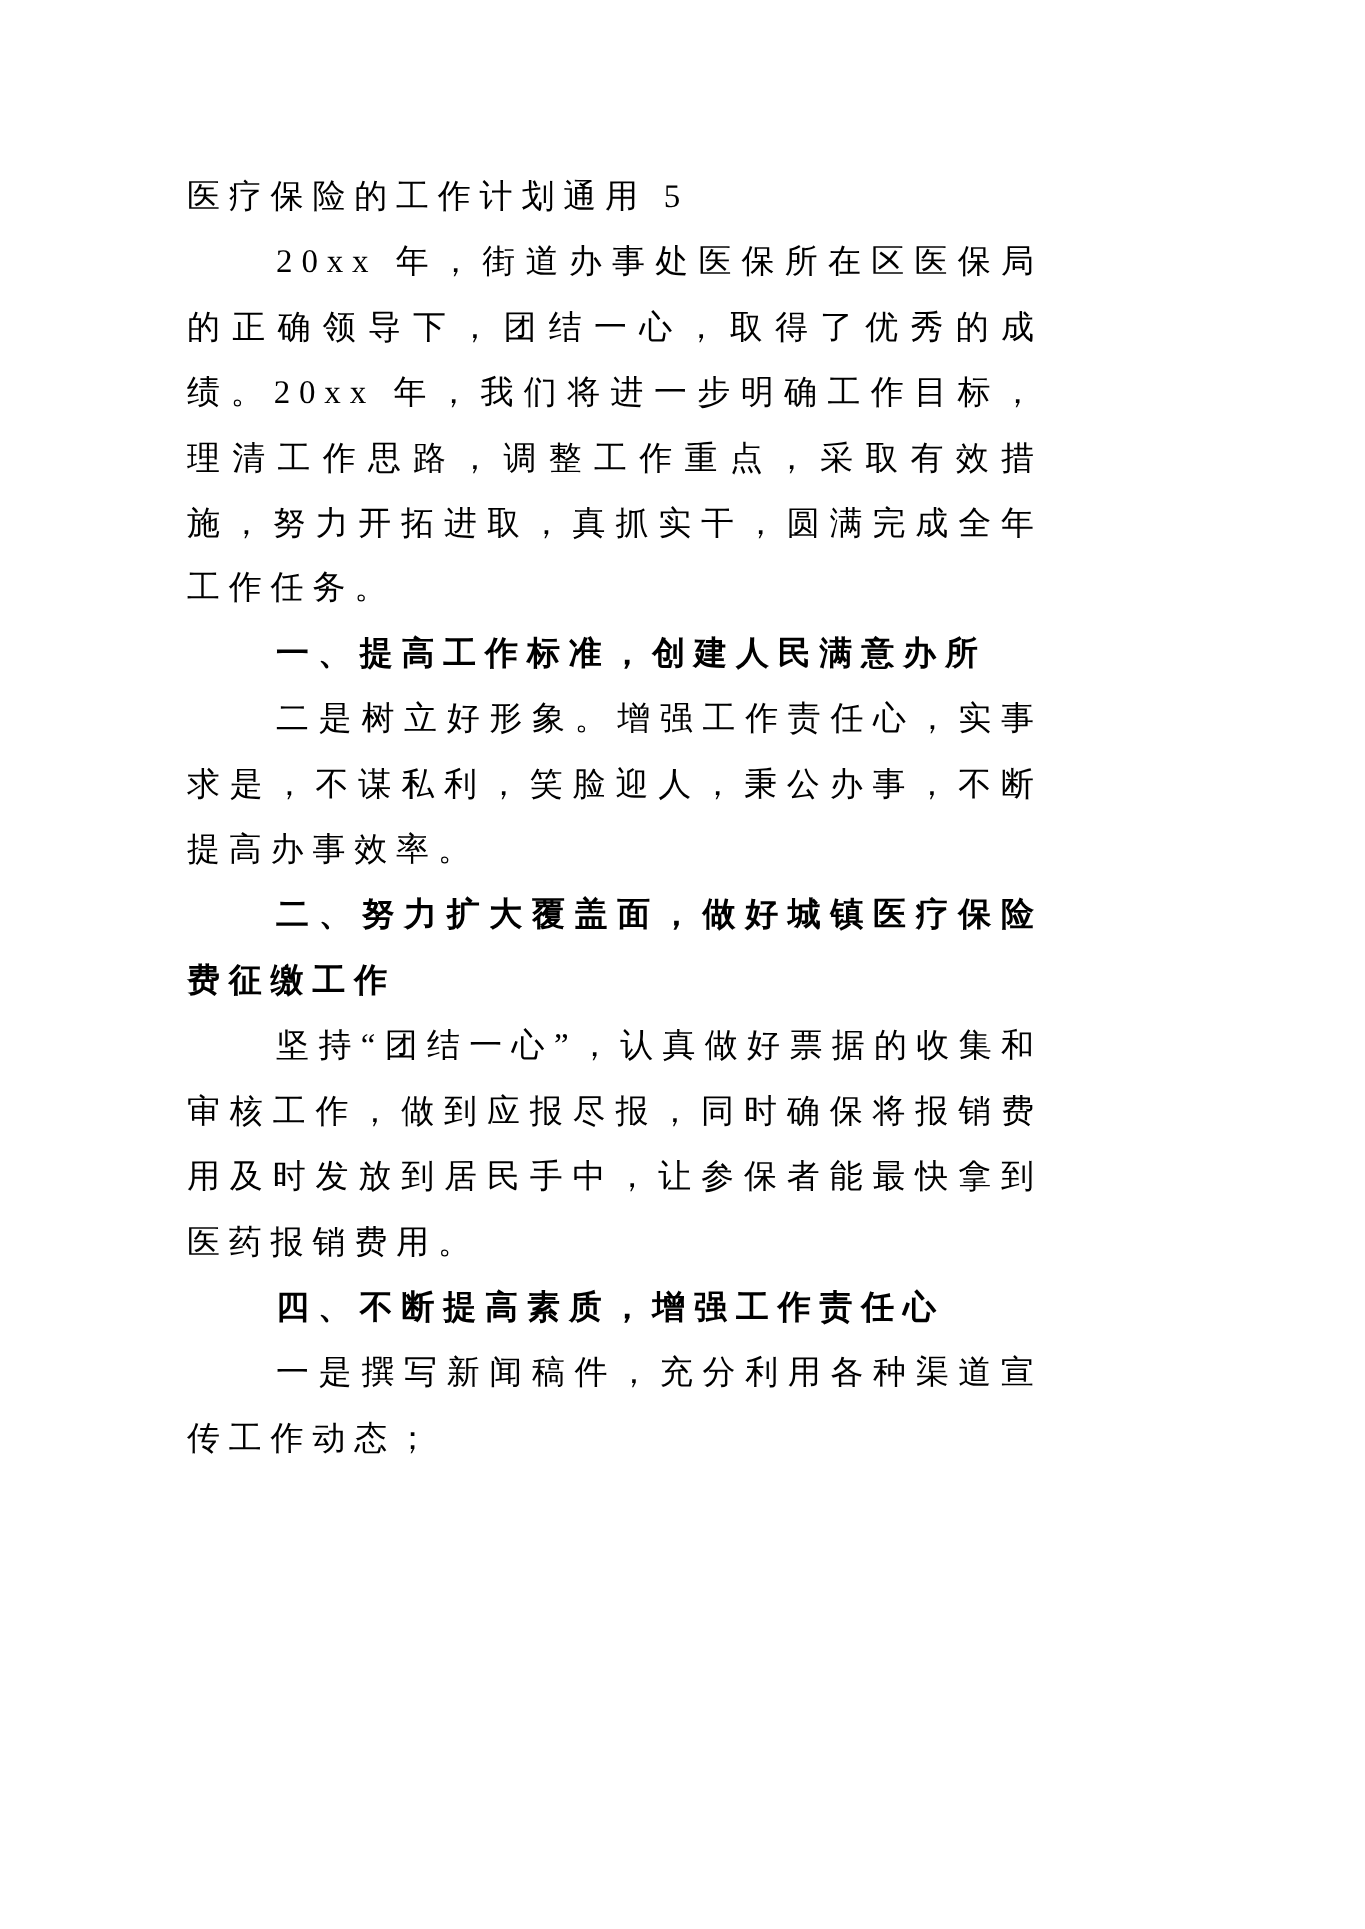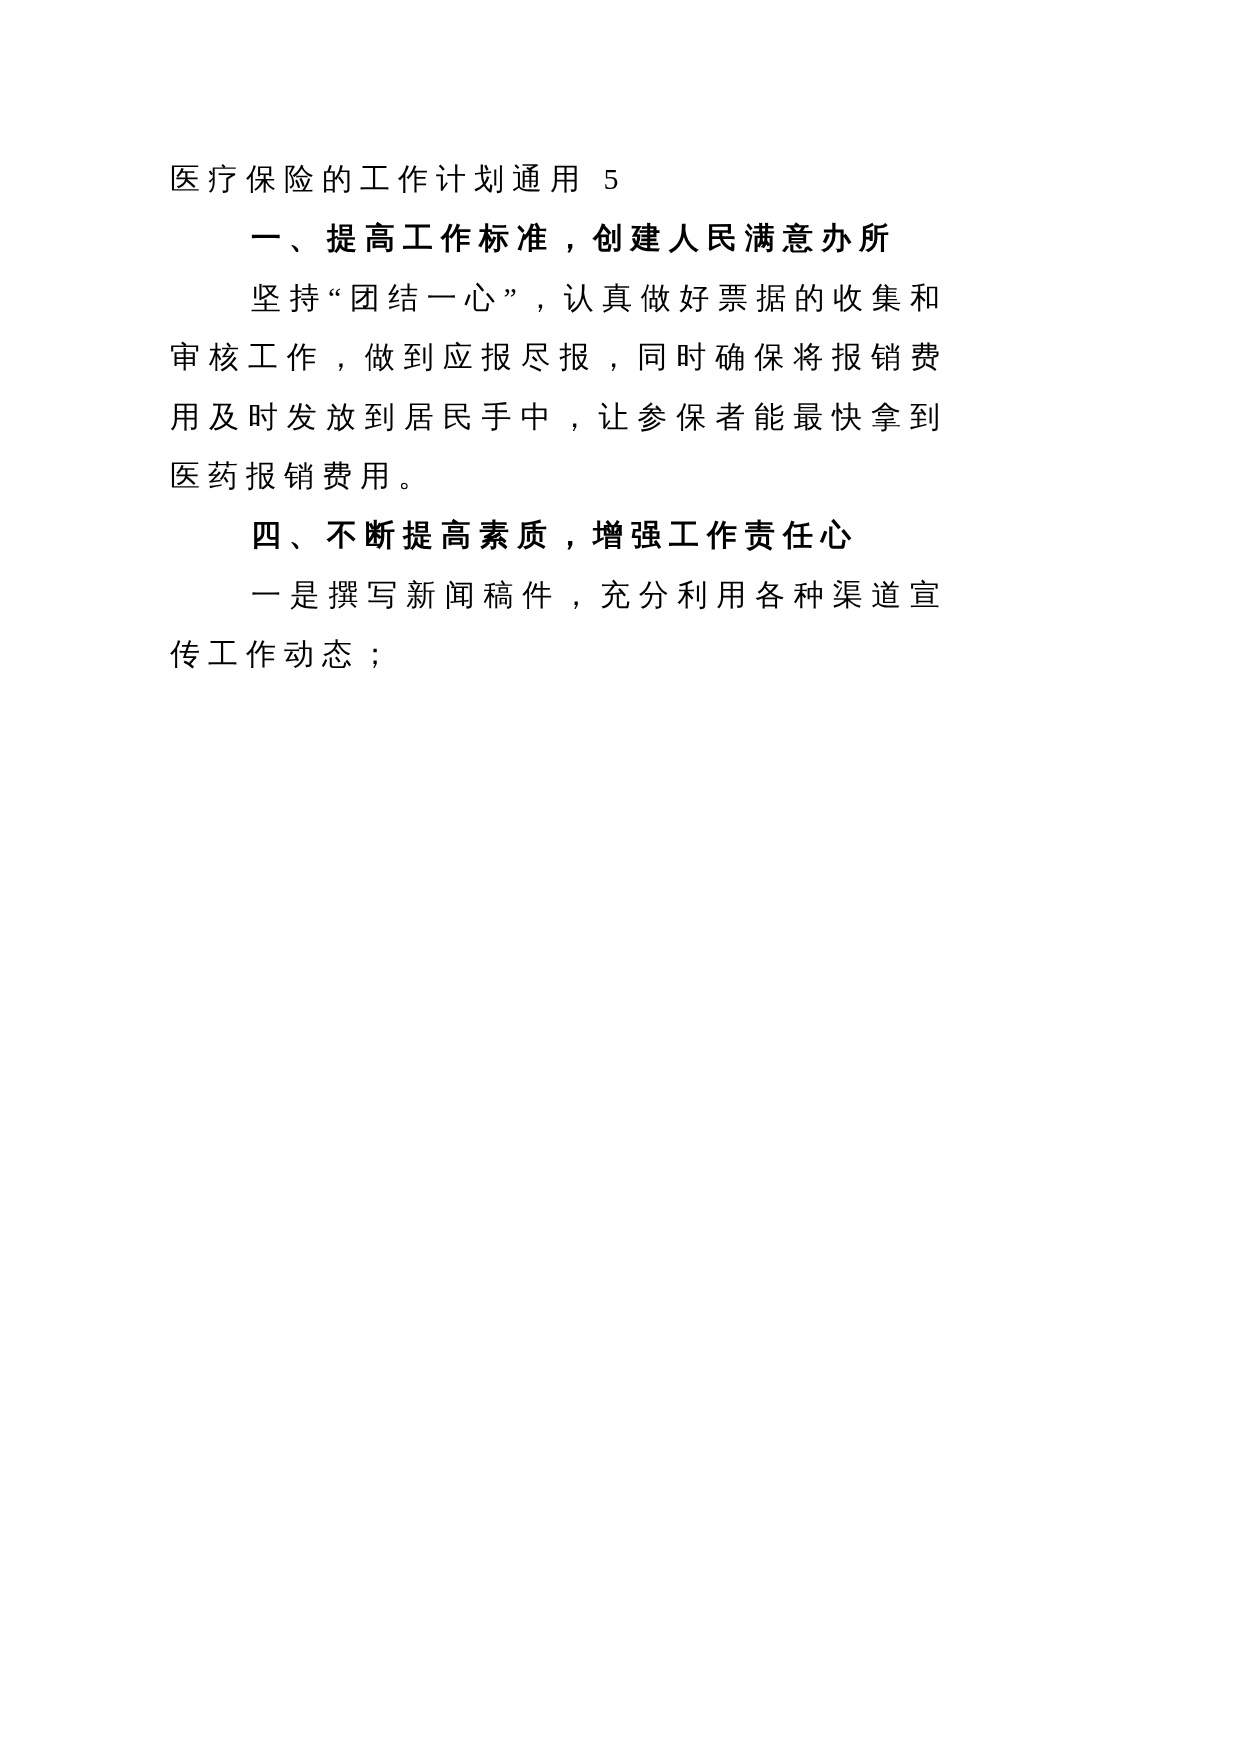--- a/index.html
+++ b/index.html
@@ -34,18 +34,21 @@
   .page p.heading {
     font-weight: bold; 
   }
 </style>
 </head>
 <body>
 
 <div class="page">
   <p class="doc-title">医疗保险的工作计划通用 5</p>
   <div id="paragraphs">
+      <p class="body">20xx 年，街道办事处医保所在区医保局的正确领导下，团结一心，取得了优秀的成绩。20xx 年，我们将进一步明确工作目标，理清工作思路，调整工作重点，采取有效措施，努力开拓进取，真抓实干，圆满完成全年工作任务。</p>
       <p class="heading">一、提高工作标准，创建人民满意办所</p>
+      <p class="body">二是树立好形象。增强工作责任心，实事求是，不谋私利，笑脸迎人，秉公办事，不断提高办事效率。</p>
+      <p class="heading">二、努力扩大覆盖面，做好城镇医疗保险费征缴工作</p>
       <p class="body">坚持“团结一心”，认真做好票据的收集和审核工作，做到应报尽报，同时确保将报销费用及时发放到居民手中，让参保者能最快拿到医药报销费用。</p>
       <p class="heading">四、不断提高素质，增强工作责任心</p>
       <p class="body">一是撰写新闻稿件，充分利用各种渠道宣传工作动态；</p>
     </div>
 </div>
 
 </body></html>

